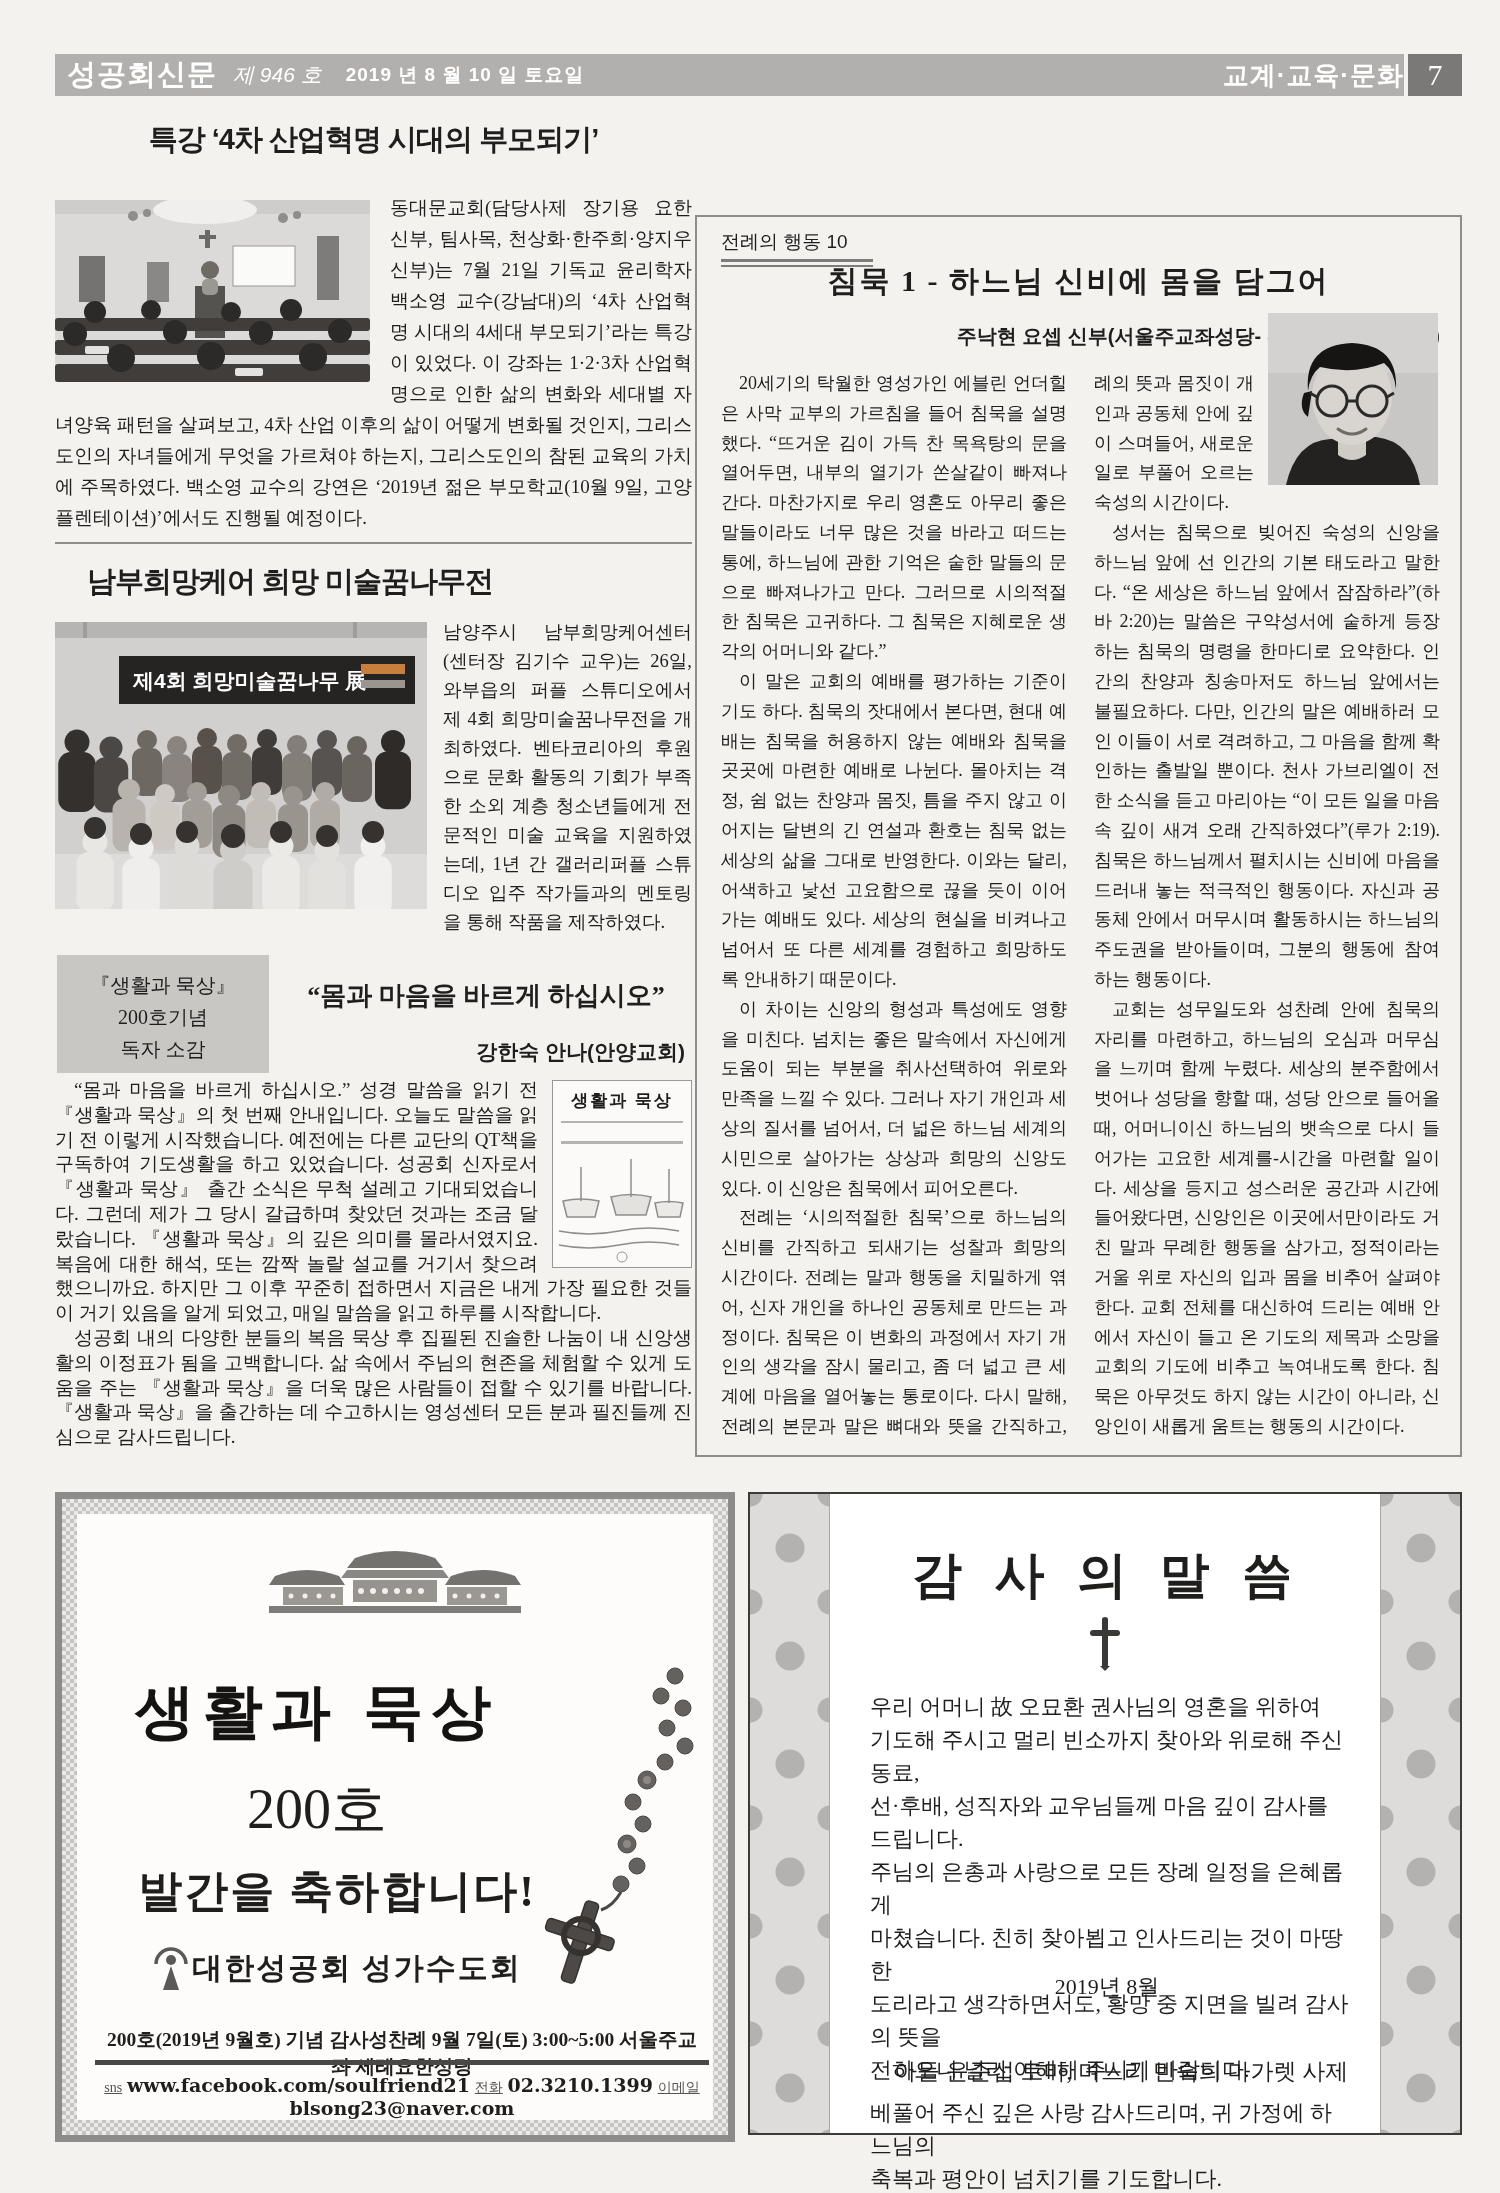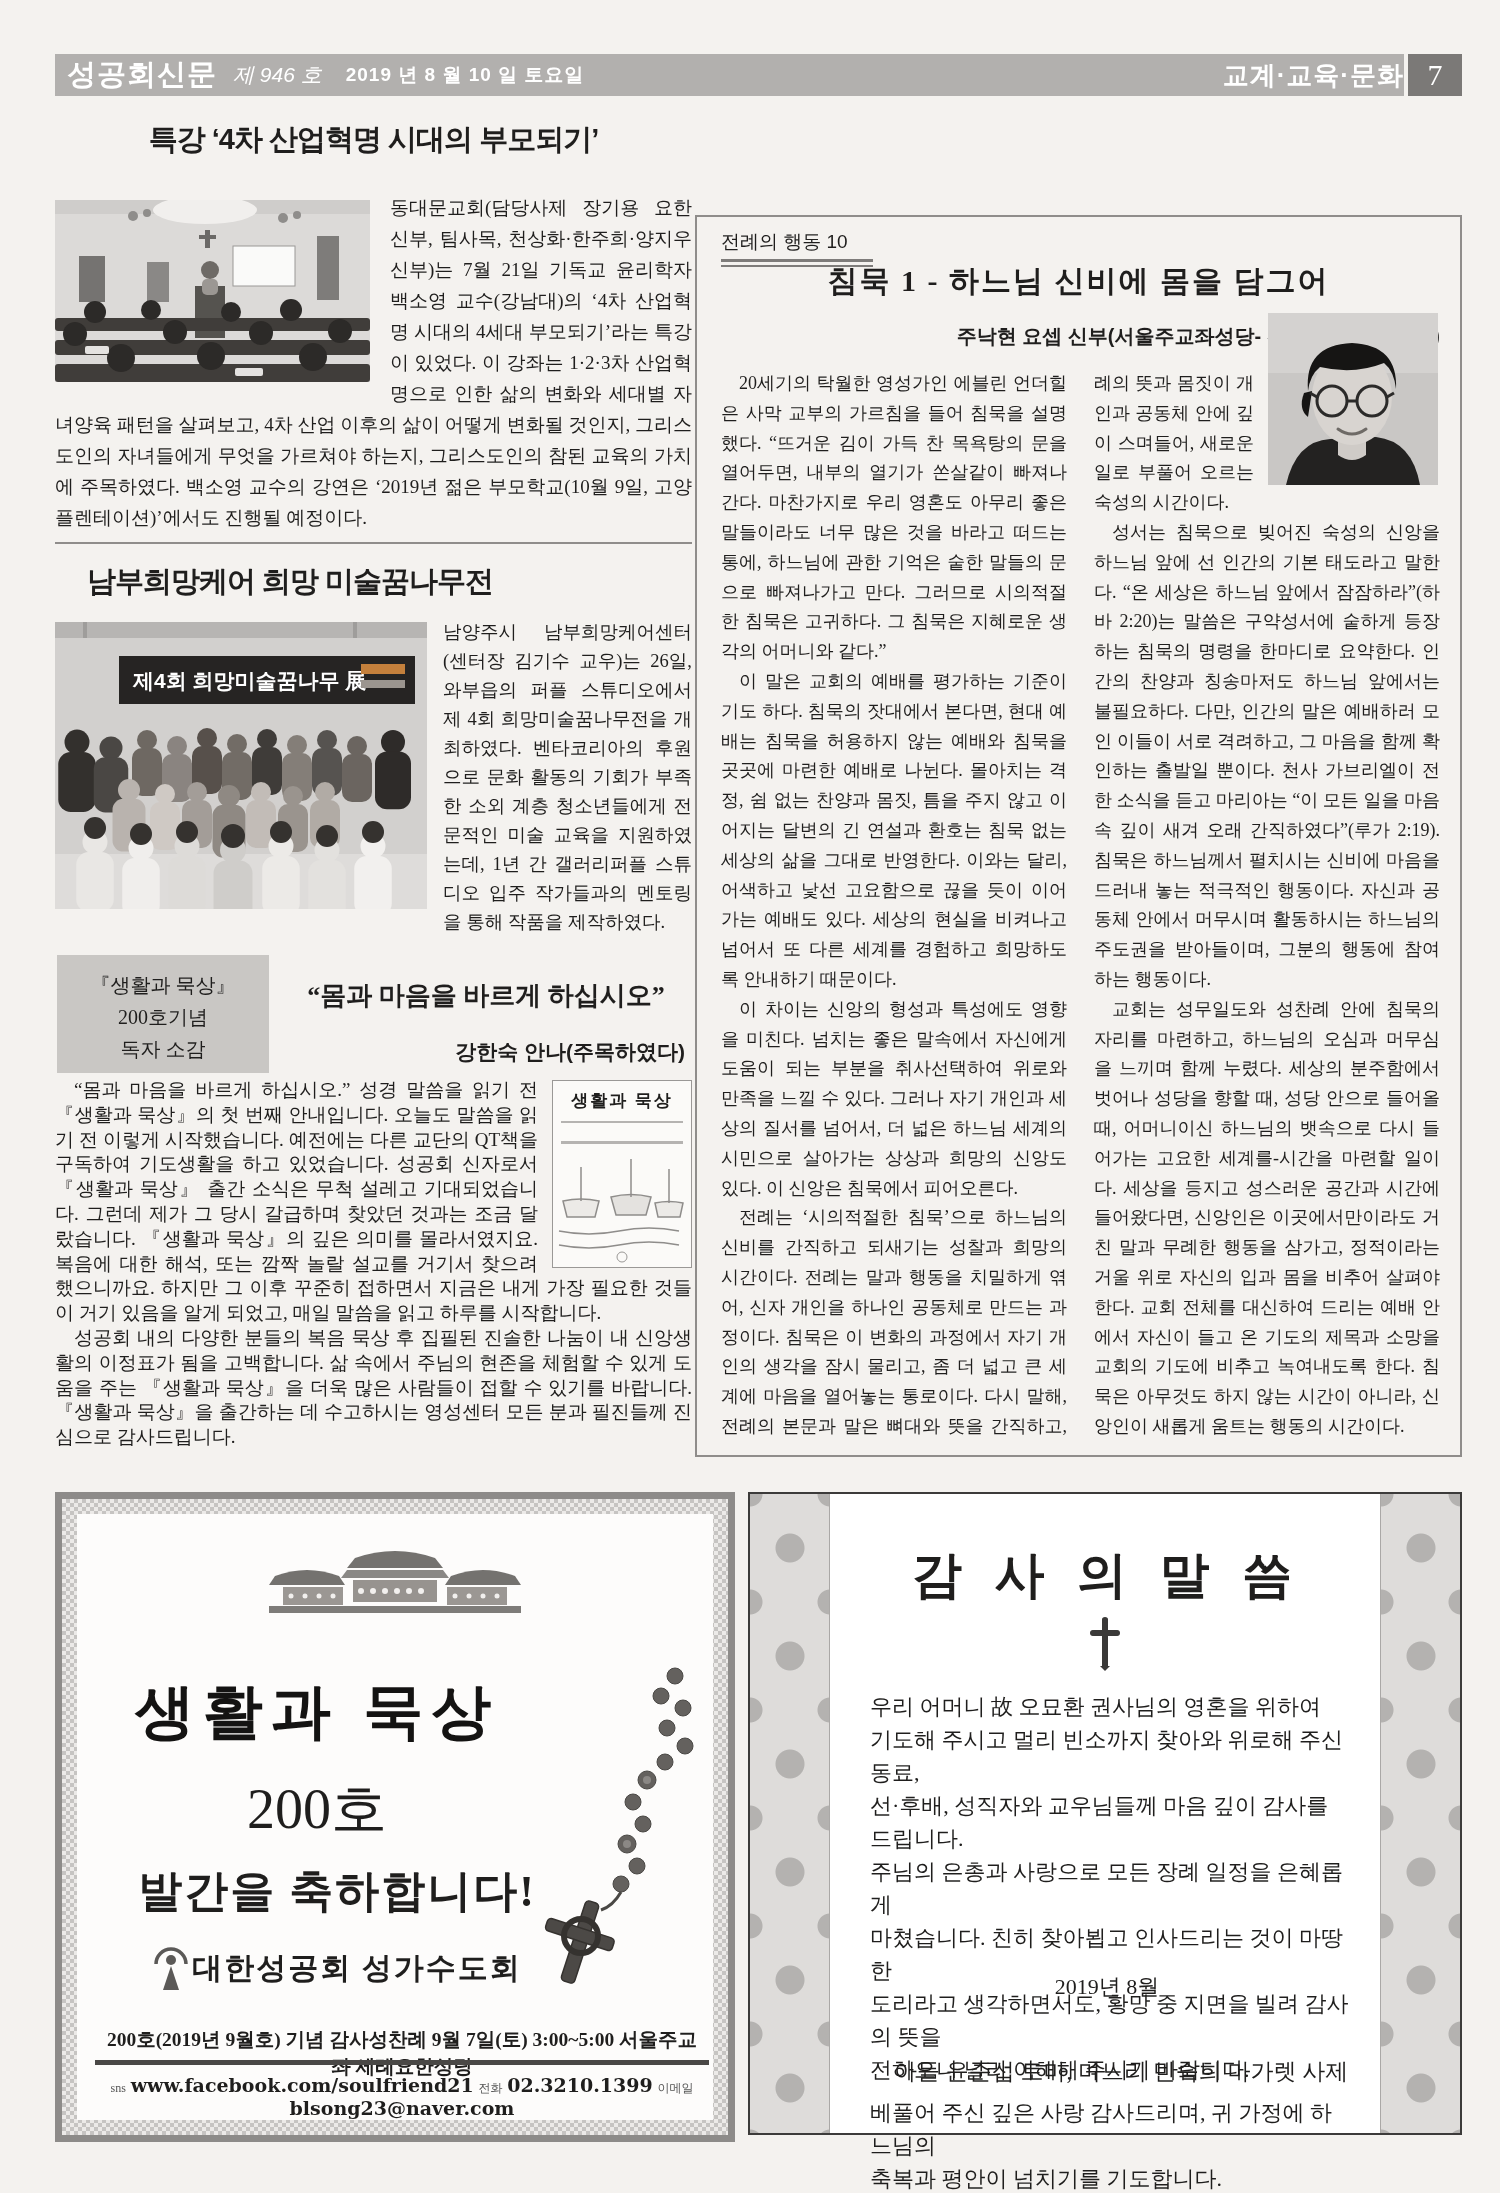--- a/index.html
+++ b/index.html
@@ -71,21 +71,21 @@
   #ad-number { position:absolute; left:30px; top:258px; width:420px; text-align:center; font-size:56px; }
   #ad-congrats { position:absolute; left:30px; top:348px; width:460px; text-align:center;
                  font-size:44px; font-weight:bold; letter-spacing:2px; }
   #ad-org-row { position:absolute; left:60px; top:428px; width:400px; display:flex;
                 align-items:center; justify-content:center; gap:2px; }
   #ad-org { font-size:30px; font-weight:bold; letter-spacing:2px; }
   #ad-event { position:absolute; left:22px; top:512px; width:606px; text-align:center;
               font-size:19.5px; font-weight:bold; }
   #ad-rule { position:absolute; left:18px; top:546px; width:614px; border-top:5px solid #4a4846; }
   #ad-contact { position:absolute; left:22px; top:560px; width:606px; text-align:center; font-size:19px; }
-  #ad-contact .lbl { font-size:12px; color:#555; }
+  #ad-contact .lbl { font-size:14px; color:#555;text-decoration:underline; }
   #ad-contact b { font-family:"DejaVu Serif", serif; }
   #ad-rosary { position:absolute; right:8px; top:148px; }
 
   
   #ad-right { left:748px; top:1492px; width:714px; height:643px; border:2px solid #3c3b3a; background:#fff; }
   .damask { position:absolute; top:0; bottom:0; width:80px; background-color:#dedcda;
             background-image:
               radial-gradient(circle at 50% 50%, #b4b2b0 14px, transparent 15px),
               radial-gradient(circle at 50% 50%, #dedcda 6px, transparent 7px),
               radial-gradient(circle at 0% 0%, #b4b2b0 12px, transparent 13px),
@@ -225,21 +225,21 @@
   </span>
   <span>남양주시 남부희망케어센터(센터장 김기수 교우)는 26일, 와부읍의 퍼플 스튜디오에서 제 4회 희망미술꿈나무전을 개최하였다. 벤타코리아의 후원으로 문화 활동의 기회가 부족한 소외 계층 청소년들에게 전문적인 미술 교육을 지원하였는데, 1년 간 갤러리퍼플 스튜디오 입주 작가들과의 멘토링을 통해 작품을 제작하였다.</span>
 </div>
 
 <div class="abs" id="a3-label">
   <div>『생활과 묵상』</div>
   <div>200호기념</div>
   <div>독자 소감</div>
 </div>
 <div class="abs" id="a3-headline">“몸과 마음을 바르게 하십시오”</div>
-<div class="abs sans" id="a3-byline">강한숙 안나(주목하였다)</div>
+<div class="abs sans" id="a3-byline">강한숙 안나(안양교회)</div>
 <div class="abs just" id="a3-body">
   <span id="a3-book">
     <svg width="138" height="186" viewBox="0 0 138 186" preserveAspectRatio="none">
       <rect width="138" height="186" fill="#fbfaf8"></rect>
       <g stroke="#8f8d8b" fill="none" stroke-width="1.5">
         <path d="M10 120 q18 -4 36 0 l-4 16 h-28 z" fill="#eceae7"></path>
         <path d="M58 116 q20 -5 40 0 l-5 18 h-30 z" fill="#e4e2df"></path>
         <path d="M102 122 q14 -3 28 0 l-3 14 h-22 z" fill="#eceae7"></path>
         <line x1="28" y1="86" x2="28" y2="120"></line>
           <line x1="78" y1="78" x2="78" y2="116"></line>

